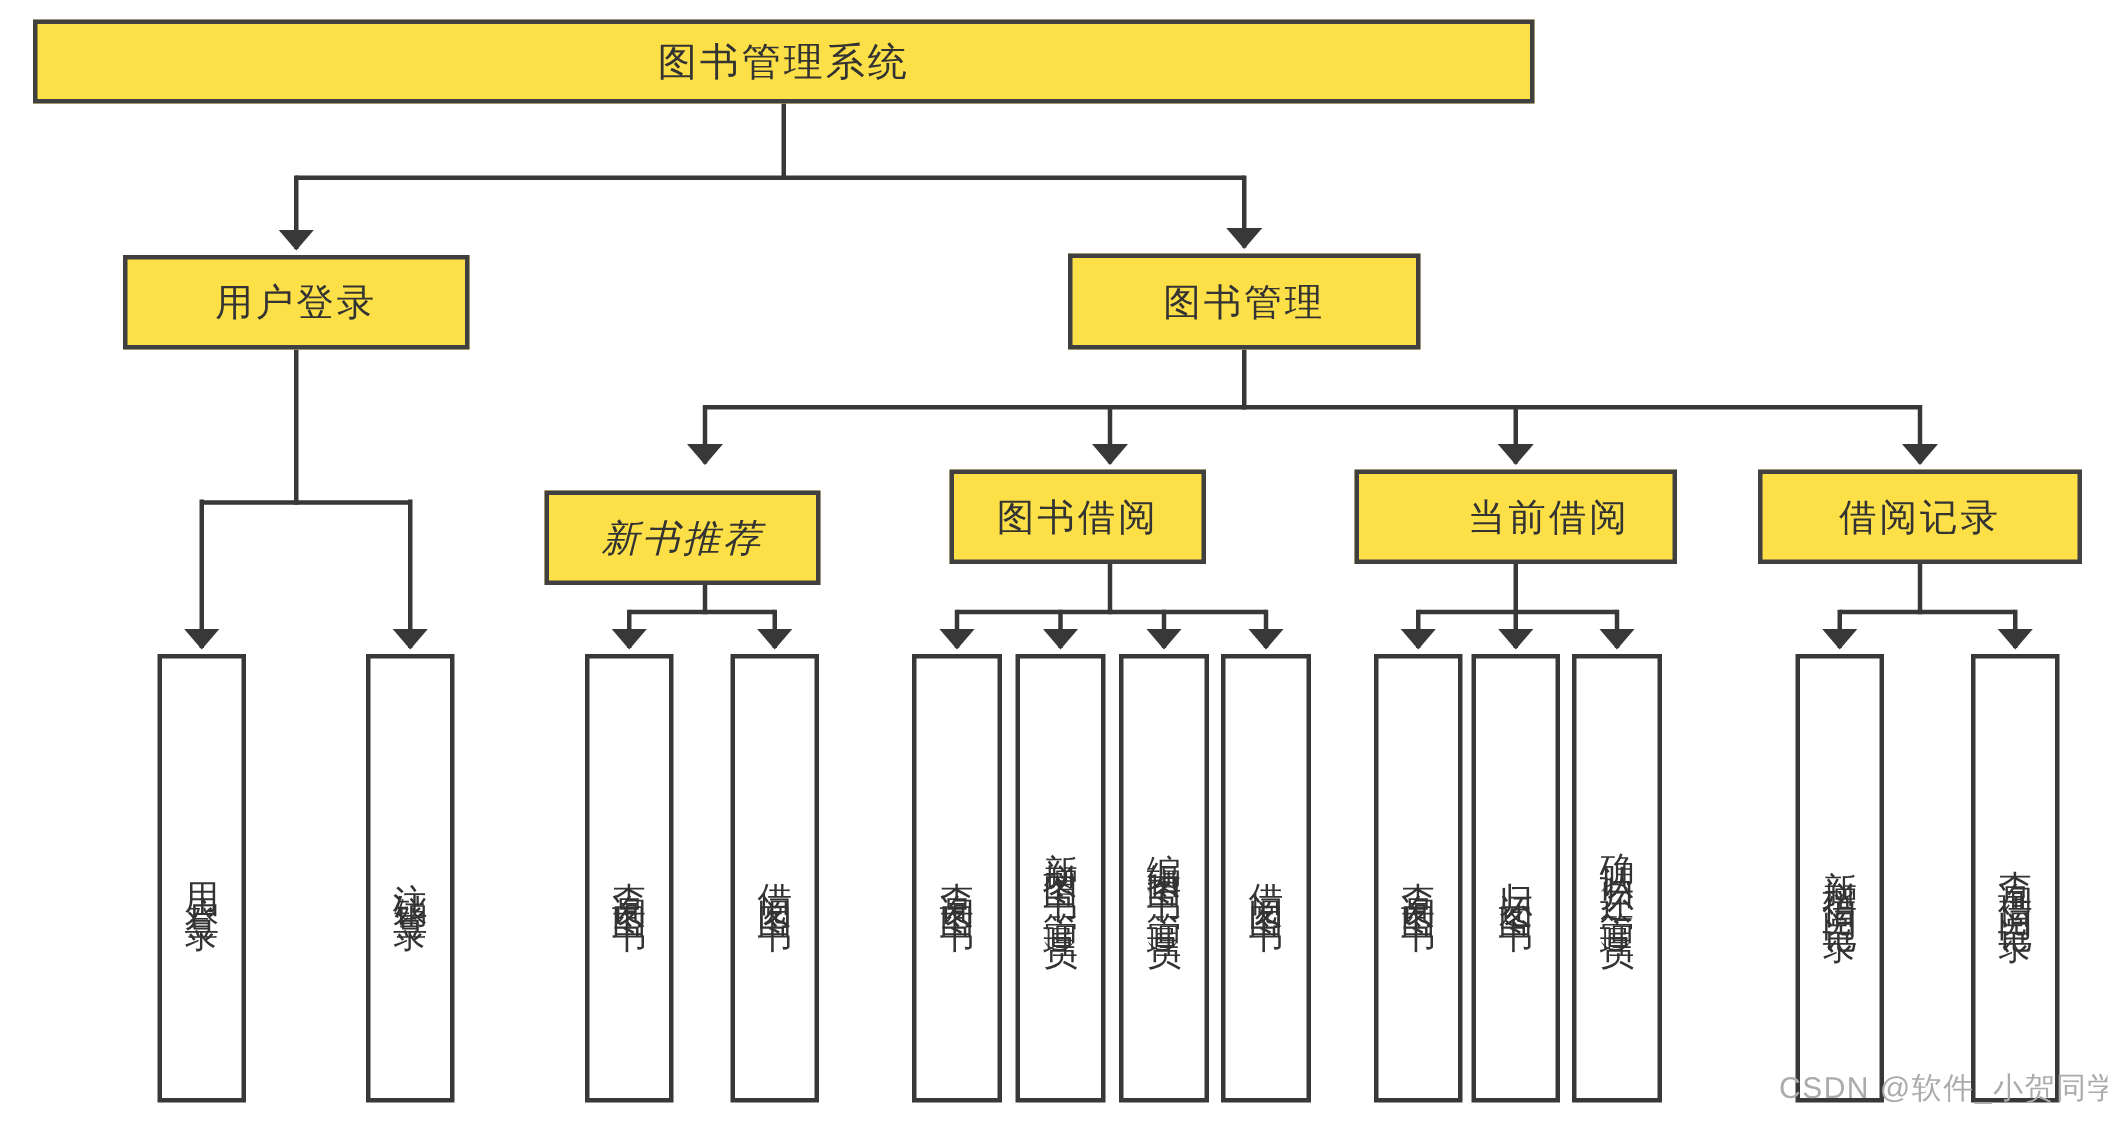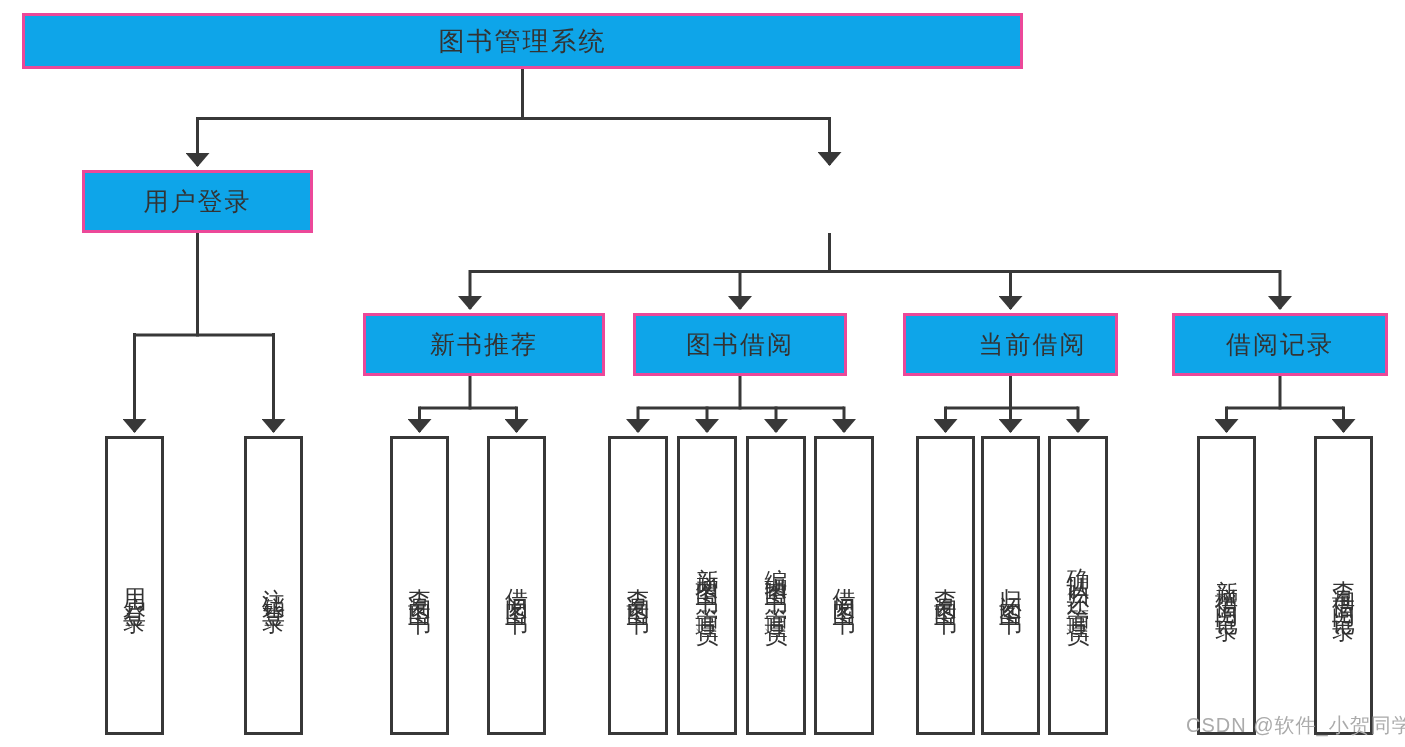--- a/index.html
+++ b/index.html
@@ -16,22 +16,22 @@
   }
   #connectors {
     position: absolute; left: 0; top: 0;
     width: 1405px; height: 747px;
     z-index: 1;
     pointer-events: none;
   }
   .hbox {
     position: absolute;
     box-sizing: border-box;
-    border: 3px solid #ec4899;
-    background: #0ea5e9;
+    border: 3px solid #404040;
+    background: #fde047;
     display: flex; align-items: center; justify-content: center;
     z-index: 2;
     text-align: center;
   }
   .hbox span {
     color: #333333;
     font-size: 25px;
     letter-spacing: 2px;
     white-space: nowrap;
   }
@@ -119,25 +119,28 @@
     </g>
   </svg>
 
   <div class="hbox root" style="left:22px; top:13px; width:1001px; height:56px;">
     <span>图书管理系统</span>
   </div>
 
   <div class="hbox" style="left:82px; top:170px; width:231px; height:63px;">
     <span>用户登录</span>
   </div>
+  <div class="hbox" style="left:712px; top:169px; width:235px; height:64px;">
+    <span>图书管理</span>
+  </div>
 
-  <div class="hbox" style="left:363px; top:313px; width:242px; height:63px;">
+  <div class="hbox" style="left:363px; top:327px; width:184px; height:63px;font-style:italic;">
     <span>新书推荐</span>
   </div>
-  <div class="hbox" style="left:633px; top:313px; width:214px; height:63px;">
+  <div class="hbox" style="left:633px; top:313px; width:171px; height:63px;">
     <span>图书借阅</span>
   </div>
   <div class="hbox" style="left:903px; top:313px; width:215px; height:63px;padding-left:44px;">
     <span>当前借阅</span>
   </div>
   <div class="hbox" style="left:1172px; top:313px; width:216px; height:63px;">
     <span>借阅记录</span>
   </div>
 
   <div class="vbox" style="left:105px; width:59px;">

